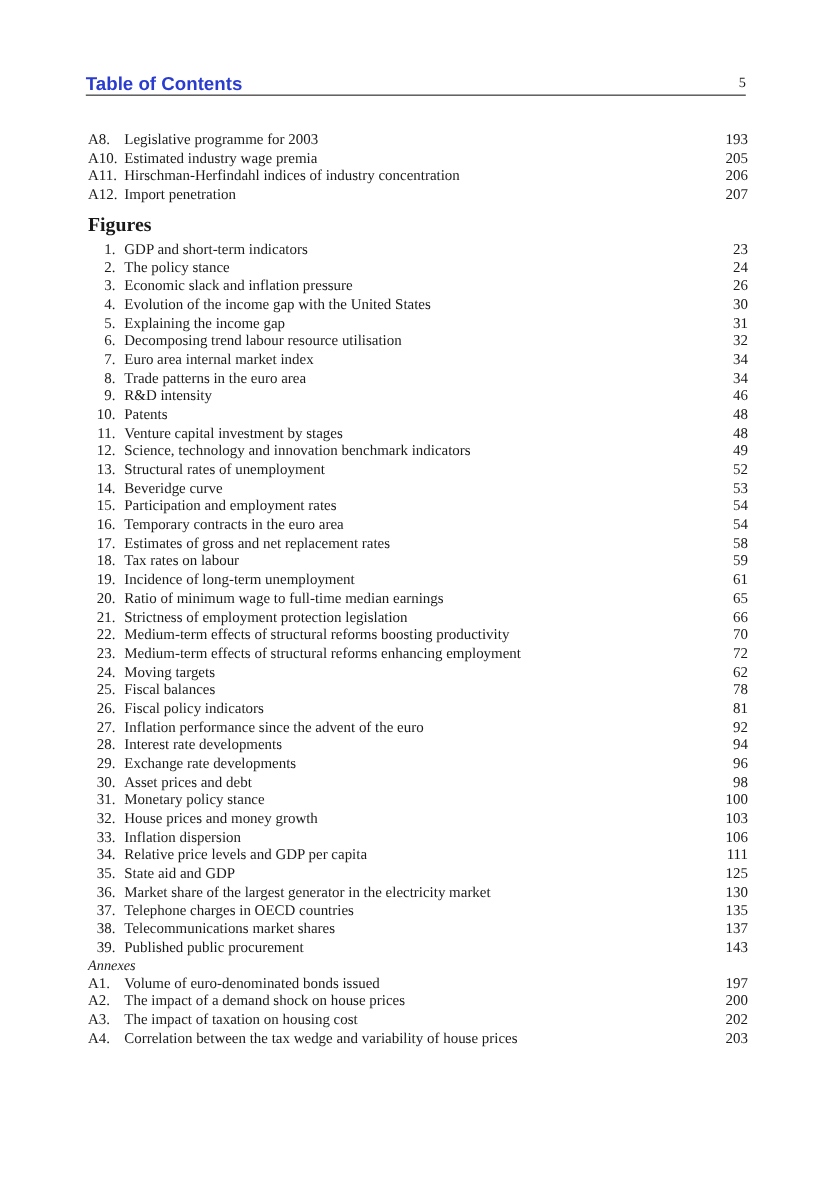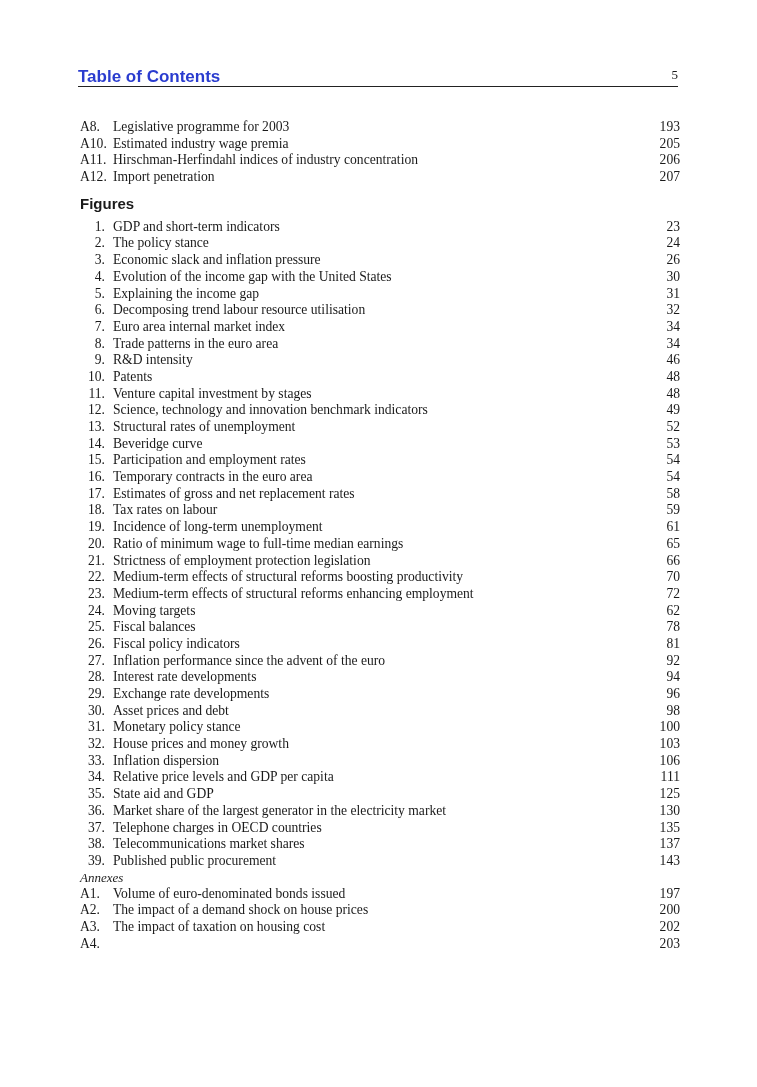--- a/index.html
+++ b/index.html
@@ -9,22 +9,22 @@
   .header-title { position: absolute; left: 0; top: 0; font-family: "Liberation Sans", "DejaVu Sans", sans-serif;
                   font-weight: bold; font-size: 17px; color: #2a3ccf; }
   .header-page { position: absolute; right: 0; top: 0; font-size: 13px; color: #1a1a1a; }
   .header-rule { position: absolute; left: 78px; top: 86px; width: 600px; height: 0; border-top: 1.5px solid #222; }
   .toc { position: absolute; left: 80px; top: 119px; width: 600px; font-size: 13.6px; }
   .row { position: relative; height: 16.7px; line-height: 16.7px; white-space: nowrap; }
   .num { position: absolute; left: 0; width: 30px; text-align: left; }
   .num.right { text-align: right; width: 25px; }
   .title { position: absolute; left: 33px; text-align: right; }
   .page { position: absolute; right: 0; }
-  .section-head { height: 24px; line-height: 24px; font-family: Liberation Sans, sans-serif;
-                  font-weight: bold; font-size: 15px; margin-top: 6px; margin-bottom: 3px; }
+  .section-head { height: 24px; line-height: 24px; font-family: Liberation Serif, serif;
+                  font-weight: bold; font-size: 18px; margin-top: 6px; margin-bottom: 3px; }
   .subhead { height: 16px; line-height: 16px; font-style: italic; font-size: 13px; }
 </style>
 </head>
 <body>
 
 <div class="header">
   <span class="header-title">Table of Contents</span>
   <span class="header-page">5</span>
 </div>
 <div class="header-rule"></div>
@@ -262,16 +262,17 @@
         <span class="title">The impact of a demand shock on house prices</span>
         <span class="page">200</span>
       </div>
       <div class="row">
         <span class="num">A3.</span>
         <span class="title">The impact of taxation on housing cost</span>
         <span class="page">202</span>
       </div>
       <div class="row">
         <span class="num">A4.</span>
+        <span class="title">Correlation between the tax wedge and variability of house prices</span>
         <span class="page">203</span>
       </div>
     </div>
 </div>
 
 </body></html>

